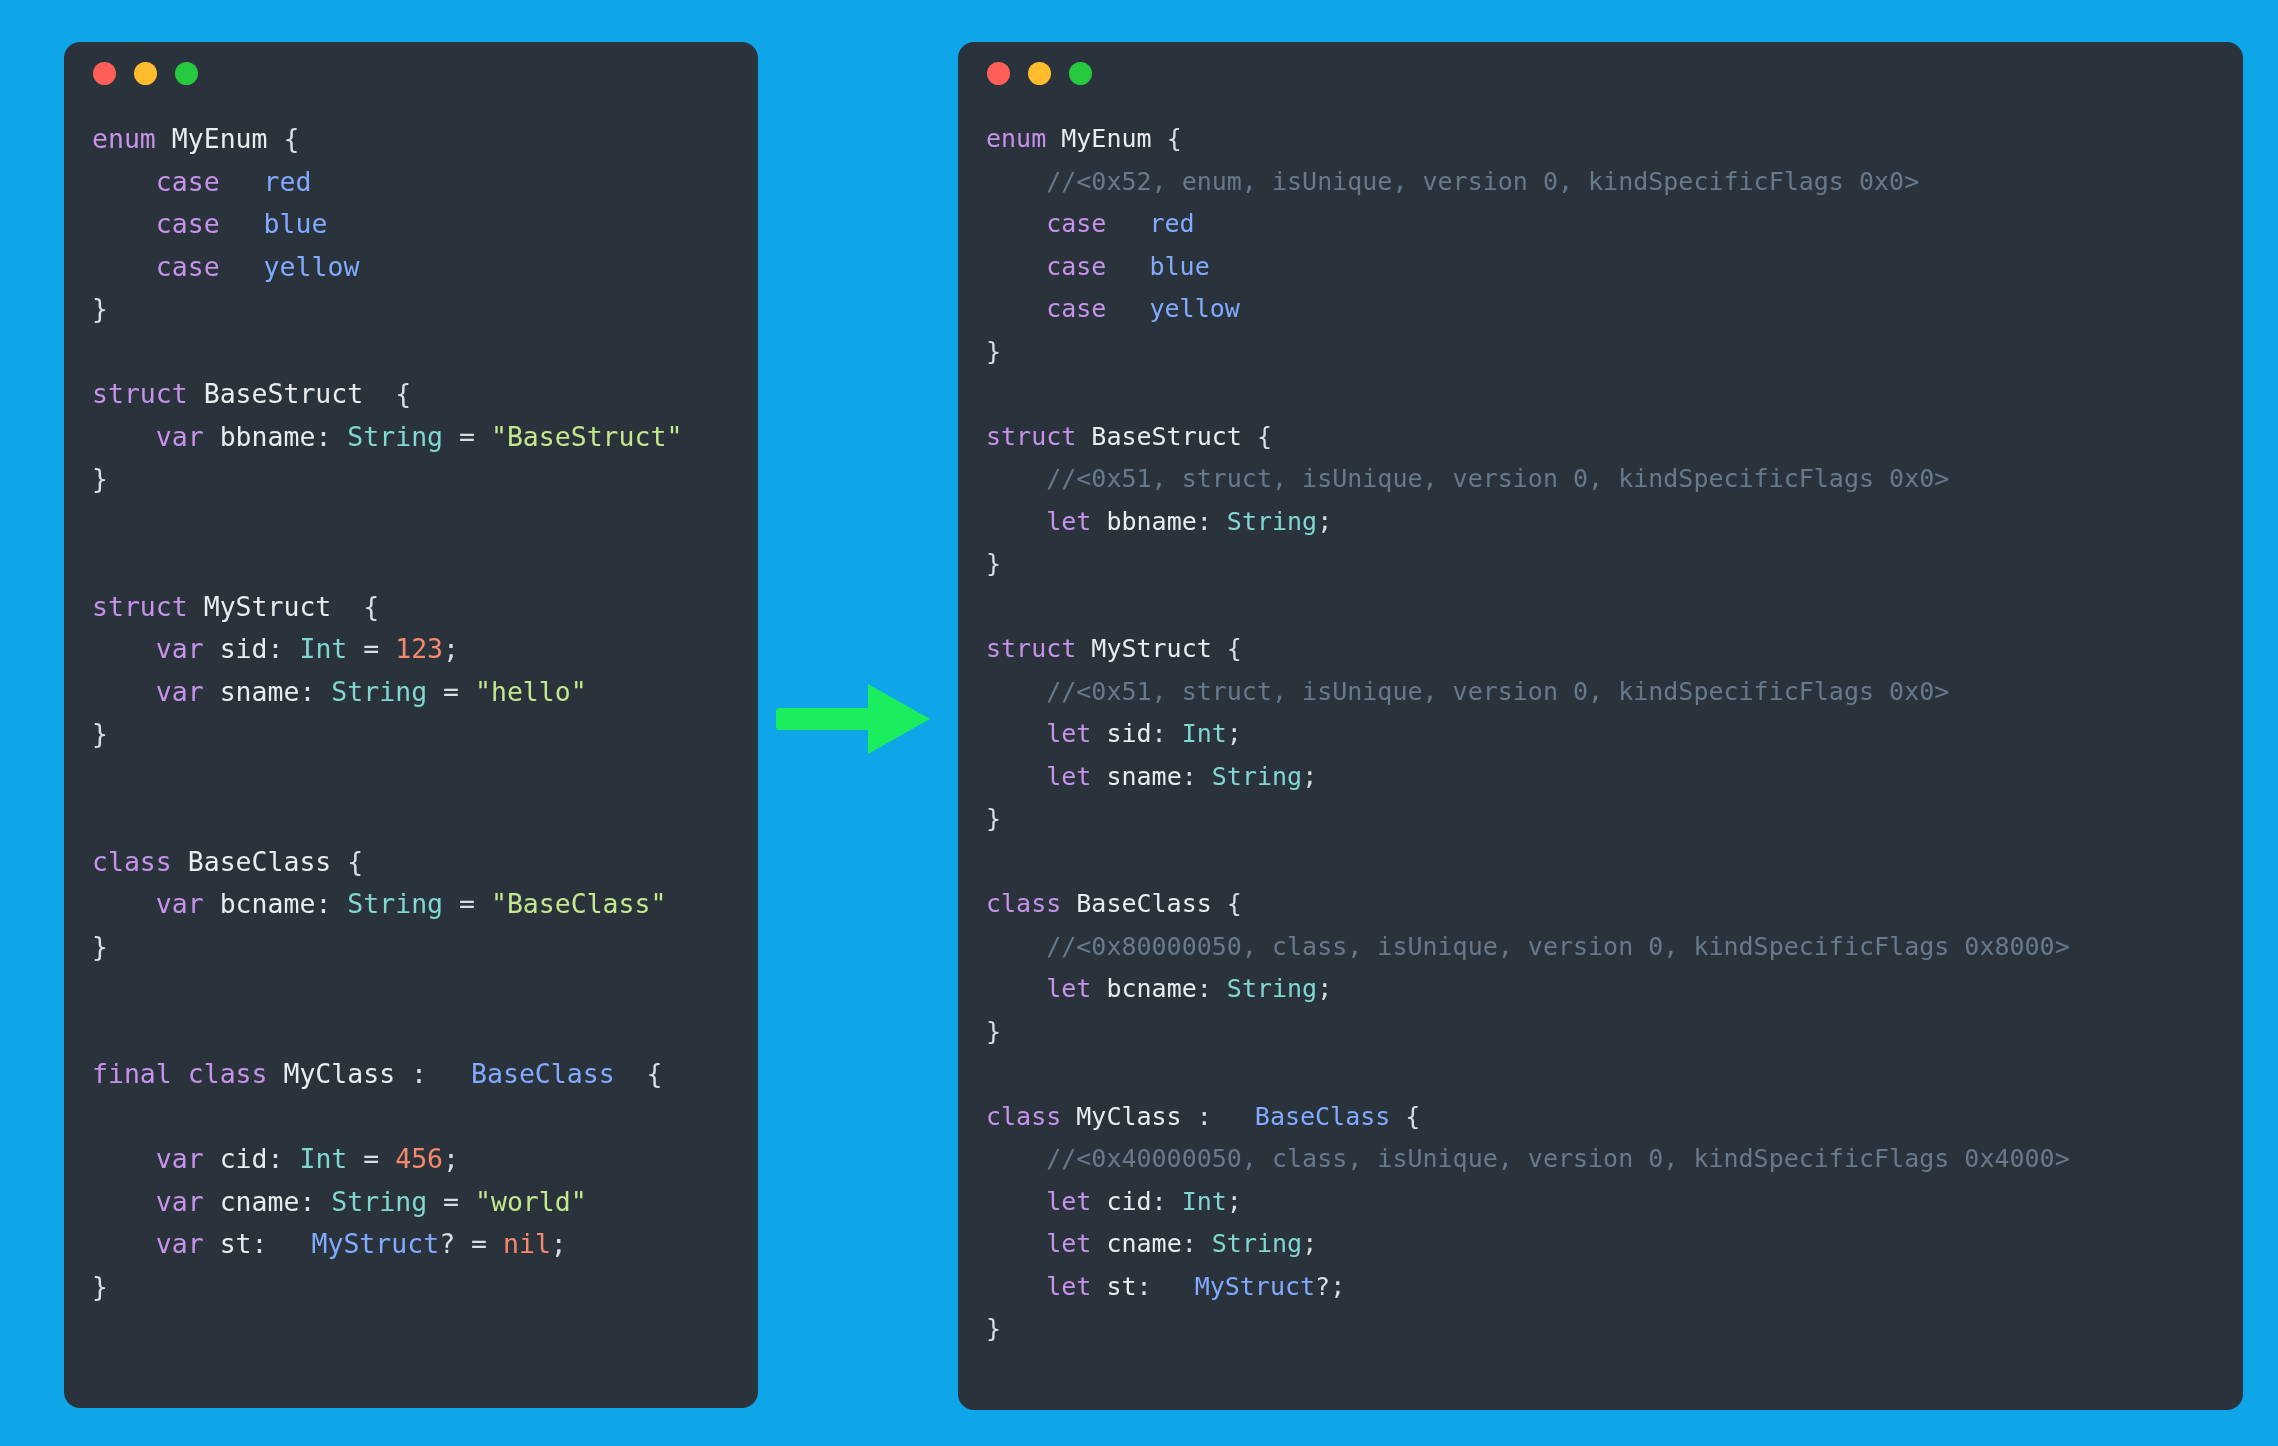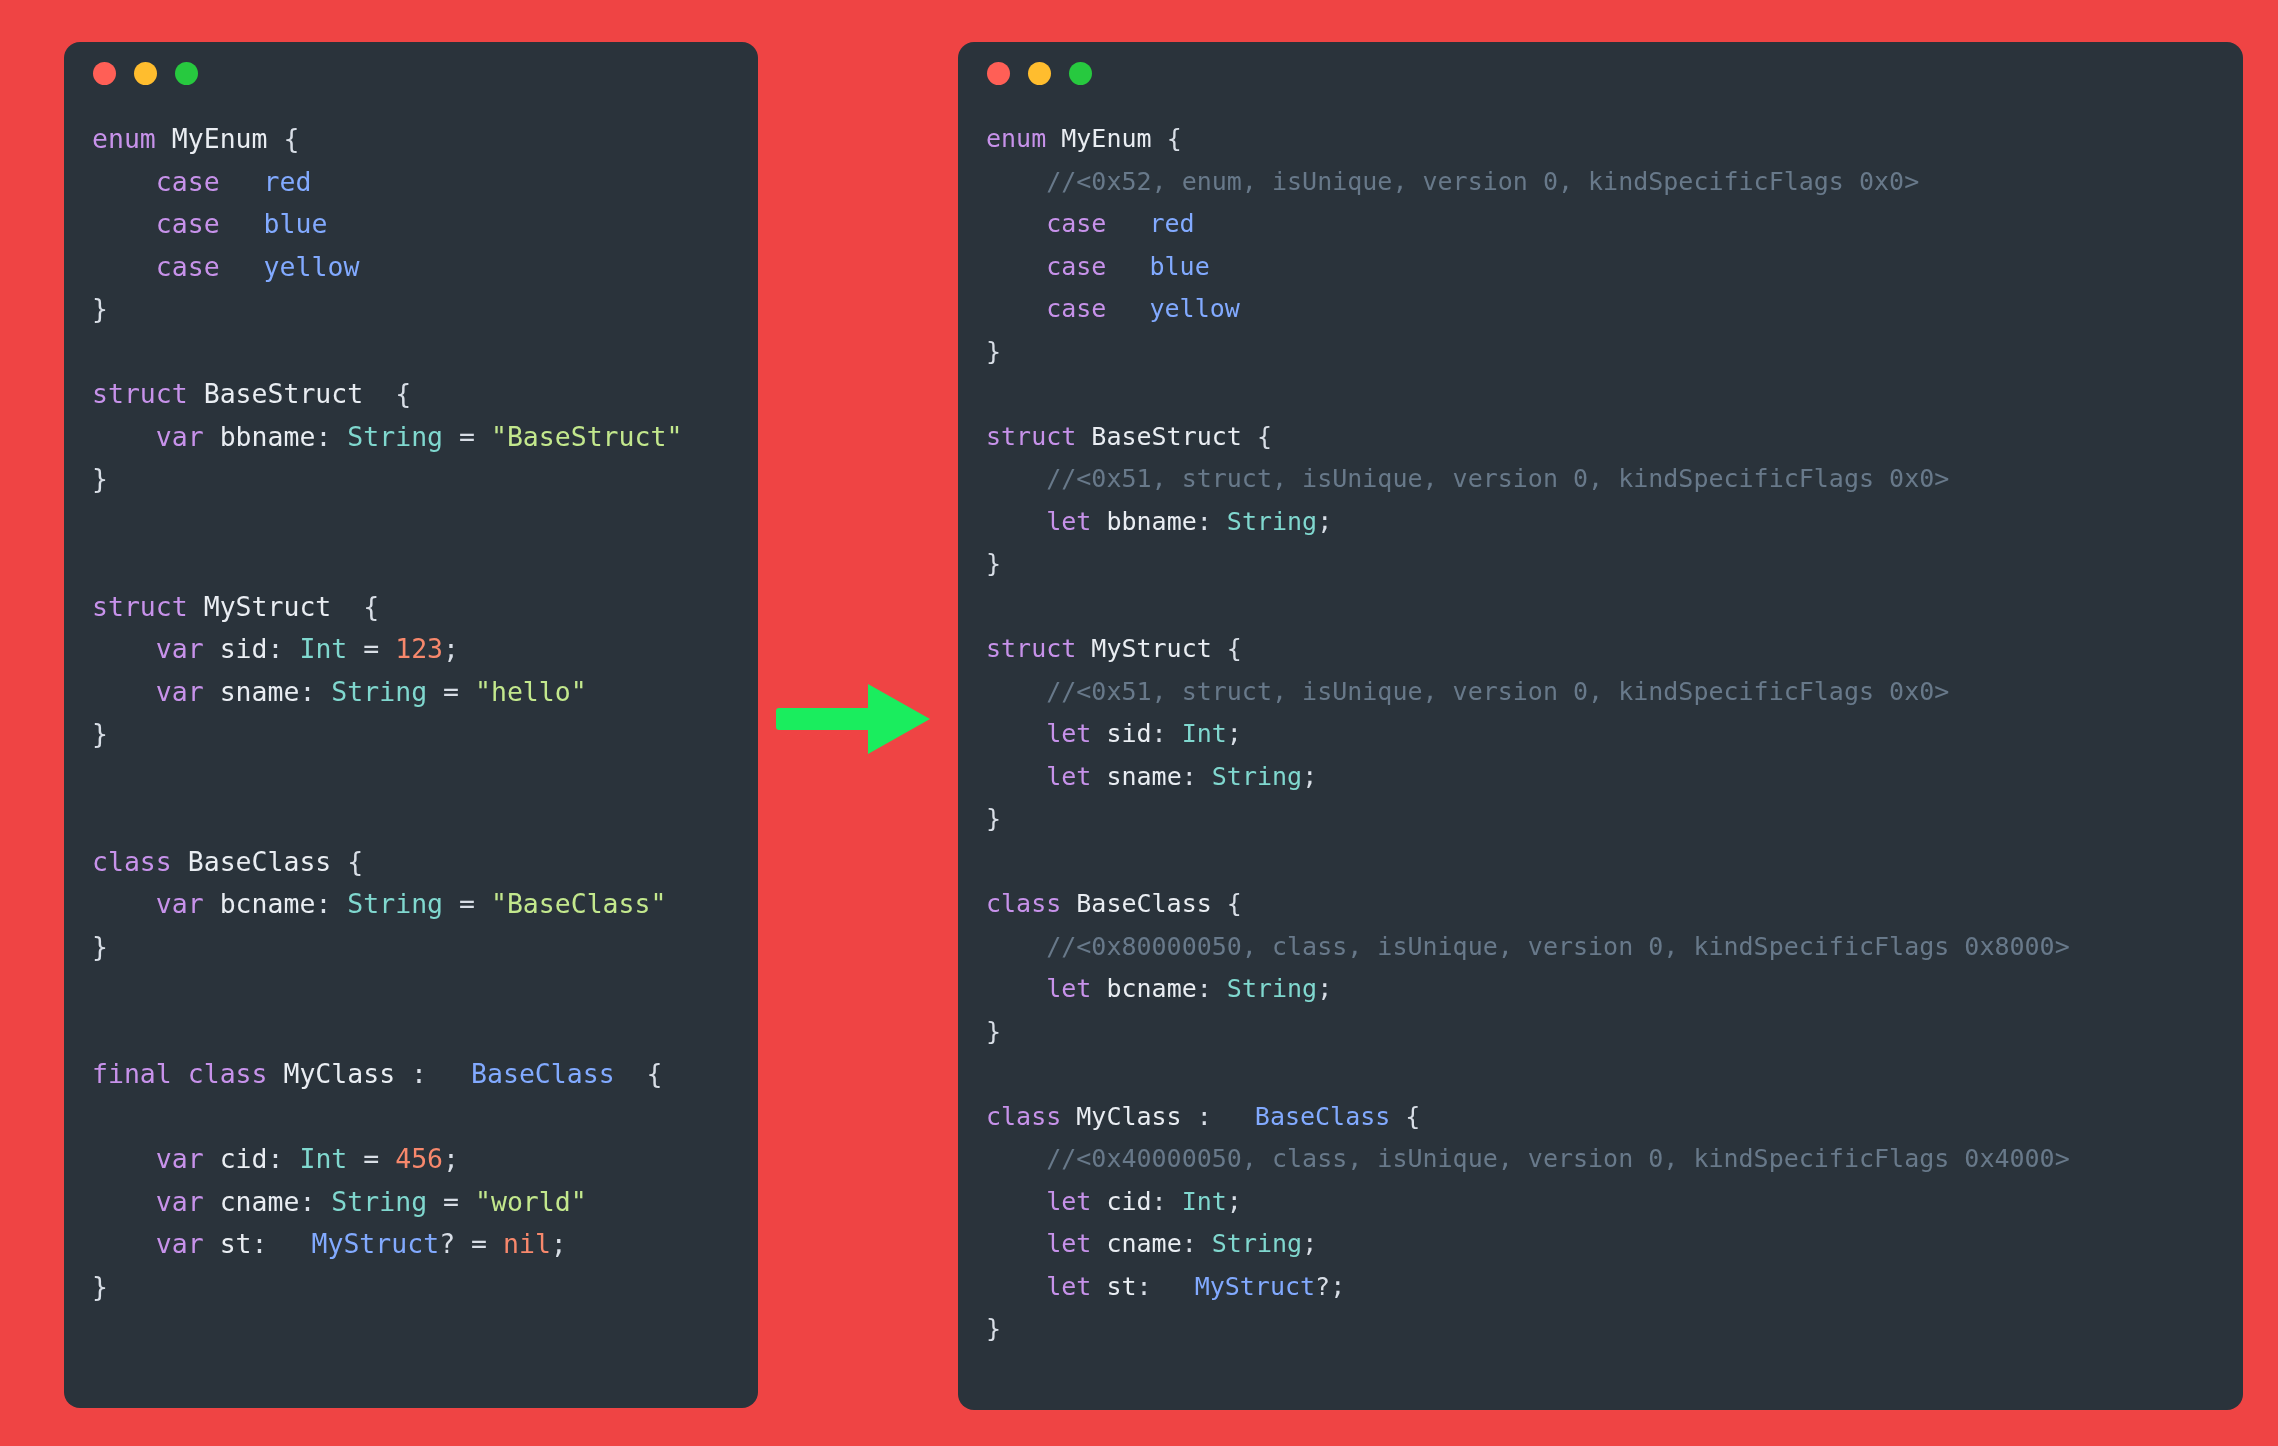--- a/index.html
+++ b/index.html
@@ -10,21 +10,21 @@
   body {
     width: 2278px;
     height: 1446px;
     font-family: "DejaVu Sans Mono", monospace;
     overflow: hidden;
   }
   .stage {
     position: relative;
     width: 2278px;
     height: 1446px;
-    background: #ef4444;
+    background: #0ea5e9;
   }
 
   
   .card {
     position: absolute;
     background: #2a333b;
     border-radius: 16px;
     box-sizing: border-box;
     overflow: hidden;
   }

